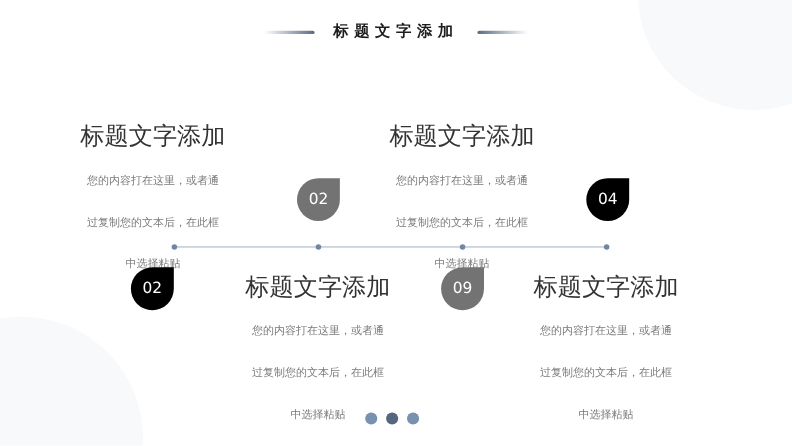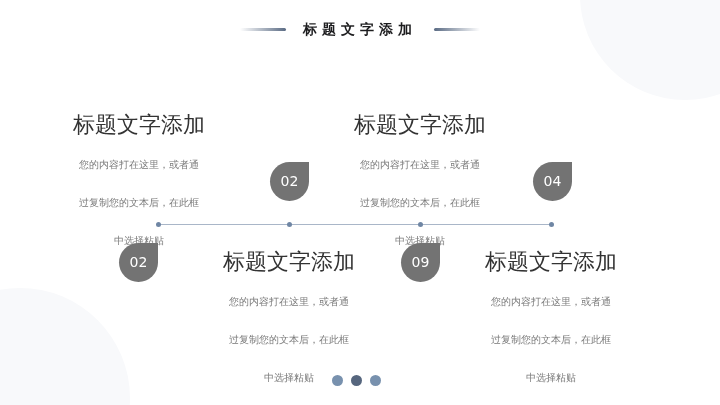--- a/index.html
+++ b/index.html
@@ -11,21 +11,21 @@
   .title { position: absolute; left: 0; width: 720px; top: 0; text-align: center; font-family: "DejaVu Serif", "Liberation Serif", serif; font-weight: bold; font-size: 14px; letter-spacing: 5px; color: #1d1d1f; line-height: 22px; }
   .deco-line { position: absolute; top: 10px; height: 3px; border-radius: 2px; }
   .deco-left { left: 240px; width: 46px; background: linear-gradient(to right, rgba(90,107,132,0), #5a6b84); }
   .deco-right { left: 434px; width: 46px; background: linear-gradient(to right, #5a6b84, rgba(90,107,132,0)); }
   .timeline { position: absolute; left: 158px; top: 224px; width: 393px; height: 1px; background: #a9b6c8; }
   .tl-dot { position: absolute; top: 222px; width: 5px; height: 5px; border-radius: 50%; background: #6f86a4; }
   .block { position: absolute; width: 160px; text-align: center; }
   .block-title { font-size: 22px; color: #333333; line-height: 22px; height: 22px; margin-bottom: 6px; }
   .block-line { font-size: 10px; color: #7a7a7a; line-height: 19px; white-space: nowrap; margin-top: 19px; }
   .drop { position: absolute; width: 39px; height: 39px; border-radius: 50% 0 50% 50%; color: #ffffff; font-size: 14px; line-height: 39px; text-align: center; }
-  .drop-dark { background: #737373; }
+  .drop-dark { background: #000000; }
   .drop-light { background: #737373; }
   .pager-dot { position: absolute; top: 375px; width: 11px; height: 11px; border-radius: 50%; }
 </style>
 </head>
 <body>
 
 <div class="bg-circle bg-tr"></div>
 <div class="bg-circle bg-bl"></div>
 
 <div class="title-wrap">

